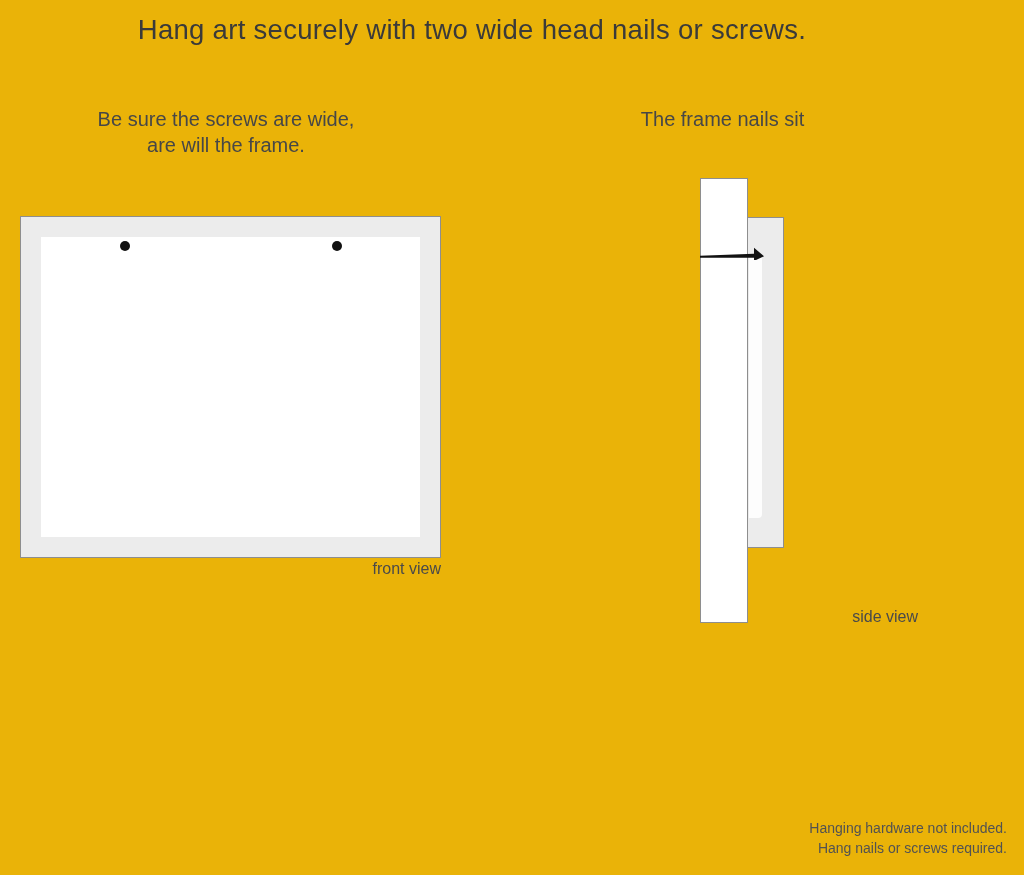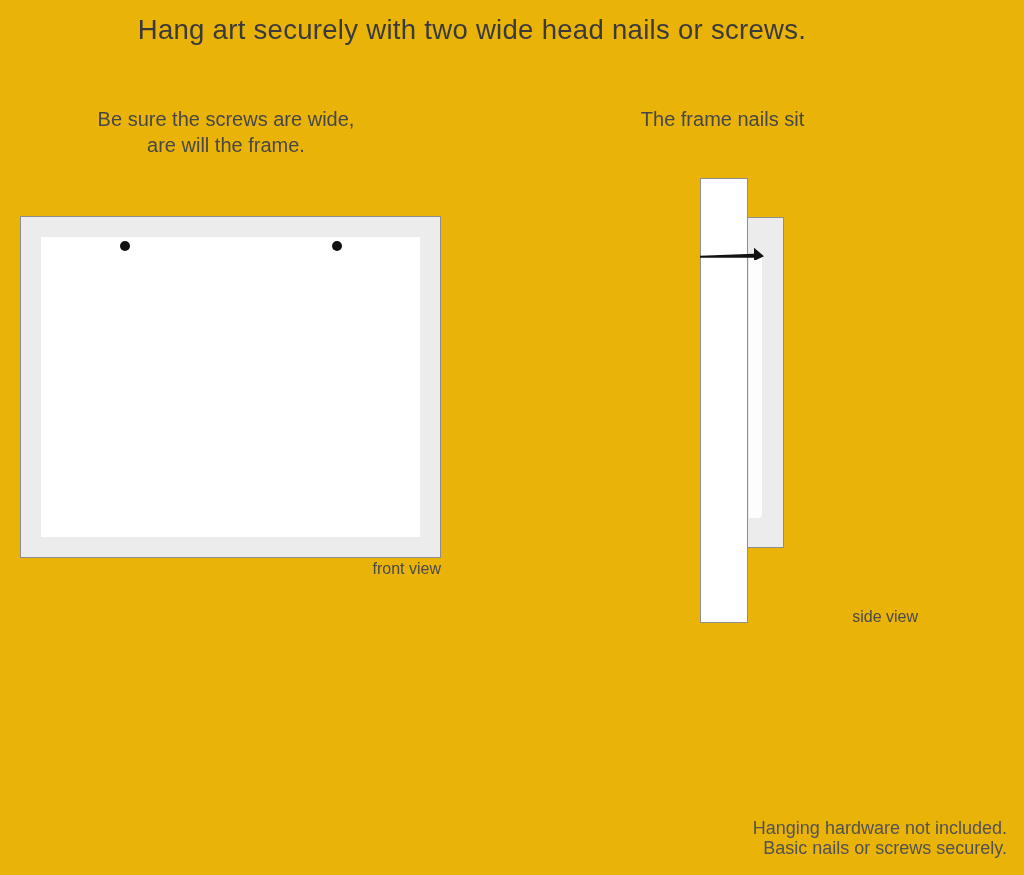--- a/index.html
+++ b/index.html
@@ -132,21 +132,21 @@
     z-index: 3;
   }
 
   
   .footnote {
     position: absolute;
     top: 819px;
     left: 657px;
     width: 350px;
     text-align: right;
-    font-size: 18px;
+    font-size: 14px;
     line-height: 19.5px;
     color: #525252;
   }
 </style>
 </head>
 <body>
 
 <div class="canvas">
 
   <h1 class="title">Hang art securely with two wide head nails or screws.</h1>
@@ -171,16 +171,16 @@
     <div class="side-frame-art"></div>
   </div>
   <div class="side-wall"></div>
   <svg class="nail-svg" width="70" height="24" viewBox="0 0 70 24" aria-hidden="true">
     <polygon points="2,10.8 56,8.8 56,2.8 66,11.2 58,15 56,15 56,12.8 2,12.8" fill="#111111"></polygon>
   </svg>
   <div class="caption caption-side">side view</div>
 
   <div class="footnote">
     <div>Hanging hardware not included.</div>
-    <div>Basic nails or screws securely.</div>
+    <div>Hang nails or screws required.</div>
   </div>
 
 </div>
 
 </body></html>

